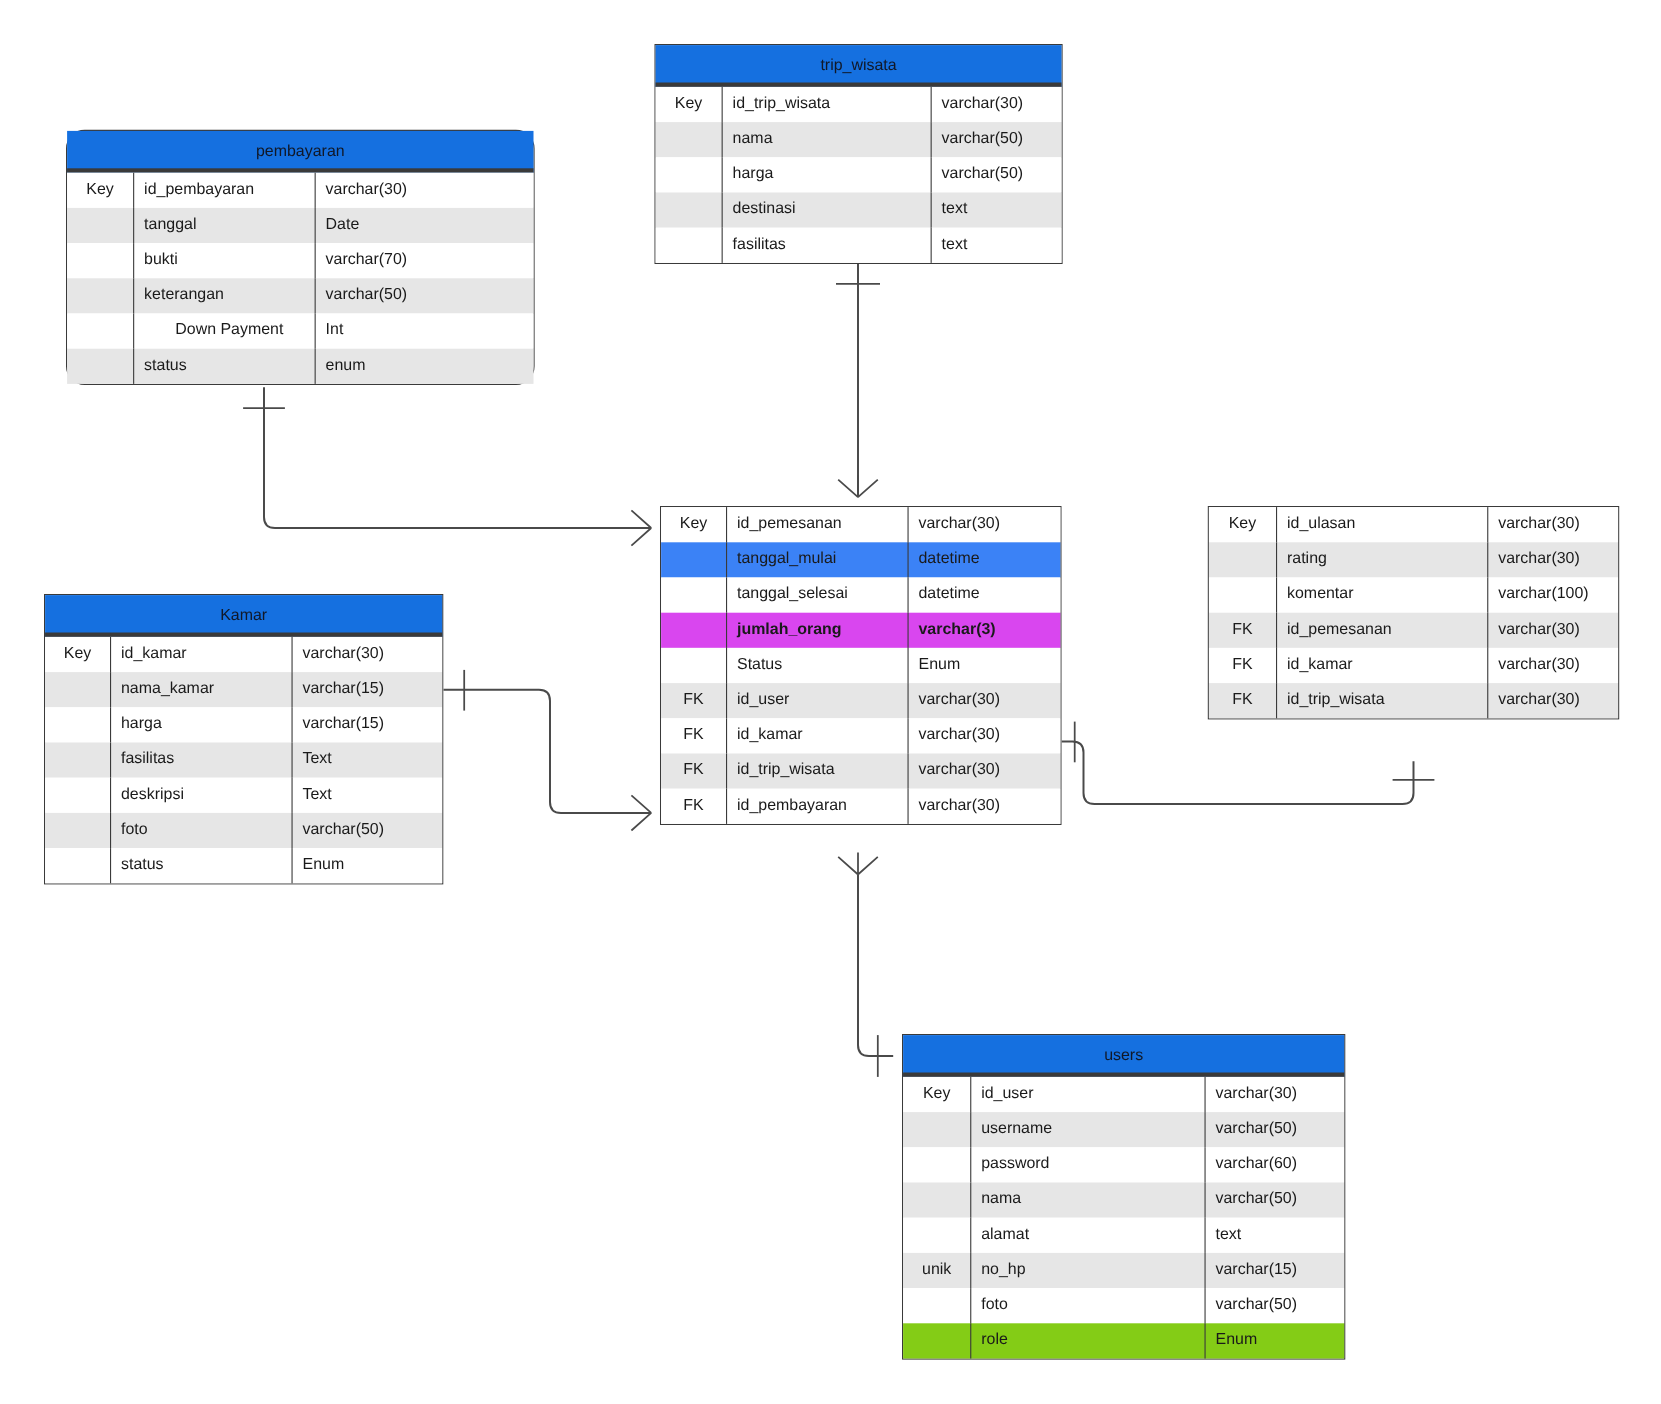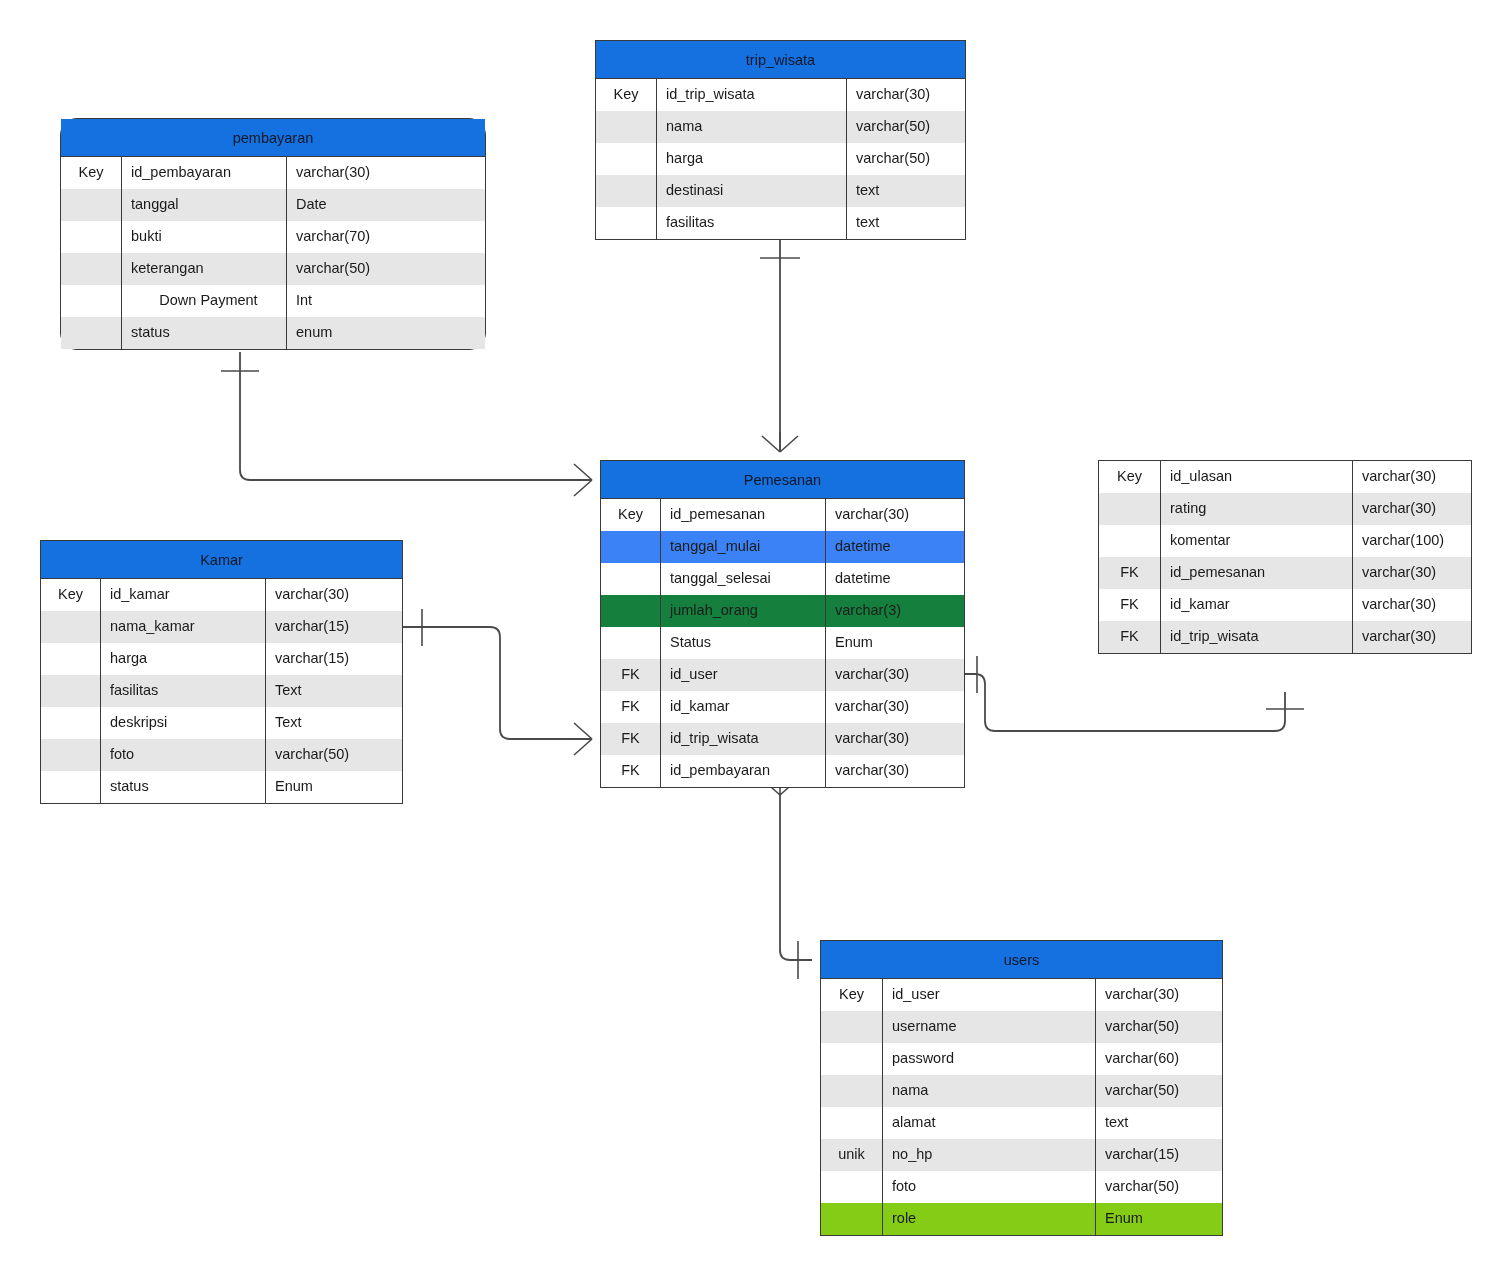--- a/index.html
+++ b/index.html
@@ -34,21 +34,21 @@
     z-index: 2;
   }
   .entity-header {
     background: #1570e0;
     color: #111827;
     text-align: center;
     font-size: 14.5px;
     line-height: 38px;
     height: 38px;
     box-sizing: border-box;
-    border-bottom: 1px solid #0c4a6e;
+    border-bottom: 4px solid #0c4a6e;
     overflow: hidden;
     white-space: nowrap;
   }
   .entity-rows {
     display: block;
   }
   .row {
     display: flex;
     height: 32px;
     box-sizing: border-box;
@@ -181,38 +181,37 @@
           <div class="cell cell-type">text</div>
         </div>
         <div class="row" style="background: rgb(255, 255, 255);">
           <div class="cell cell-key" style="width: 61px; border-right-color: rgb(58, 58, 58);"></div>
           <div class="cell cell-name" style="width: 190px; border-right-color: rgb(58, 58, 58);">fasilitas</div>
           <div class="cell cell-type">text</div>
         </div>
       </div>
     </div>
     <div class="entity" style="left: 600px; top: 460px; width: 365px; border-color: rgb(58, 58, 58);">
-      <div class="entity-header" style="background: rgb(21, 112, 224); color: rgb(17, 24, 39); border-bottom-color: rgb(58, 58, 58);">Pemesanan</div>
       <div class="entity-rows">
         <div class="row" style="background: rgb(255, 255, 255);">
           <div class="cell cell-key" style="width: 60px; border-right-color: rgb(58, 58, 58);">Key</div>
           <div class="cell cell-name" style="width: 165px; border-right-color: rgb(58, 58, 58);">id_pemesanan</div>
           <div class="cell cell-type">varchar(30)</div>
         </div>
         <div class="row alt" style="background: #3b82f6;">
           <div class="cell cell-key" style="width: 60px; border-right-color: rgb(58, 58, 58);"></div>
           <div class="cell cell-name" style="width: 165px; border-right-color: rgb(58, 58, 58);">tanggal_mulai</div>
           <div class="cell cell-type">datetime</div>
         </div>
         <div class="row" style="background: rgb(255, 255, 255);">
           <div class="cell cell-key" style="width: 60px; border-right-color: rgb(58, 58, 58);"></div>
           <div class="cell cell-name" style="width: 165px; border-right-color: rgb(58, 58, 58);">tanggal_selesai</div>
           <div class="cell cell-type">datetime</div>
         </div>
-        <div class="row alt" style="background: #15803d;">
+        <div class="row alt" style="background: #d946ef; font-weight: bold;">
           <div class="cell cell-key" style="width: 60px; border-right-color: rgb(58, 58, 58);"></div>
           <div class="cell cell-name" style="width: 165px; border-right-color: rgb(58, 58, 58);">jumlah_orang</div>
           <div class="cell cell-type">varchar(3)</div>
         </div>
         <div class="row" style="background: rgb(255, 255, 255);">
           <div class="cell cell-key" style="width: 60px; border-right-color: rgb(58, 58, 58);"></div>
           <div class="cell cell-name" style="width: 165px; border-right-color: rgb(58, 58, 58);">Status</div>
           <div class="cell cell-type">Enum</div>
         </div>
         <div class="row alt" style="background: rgb(230, 230, 230);">

